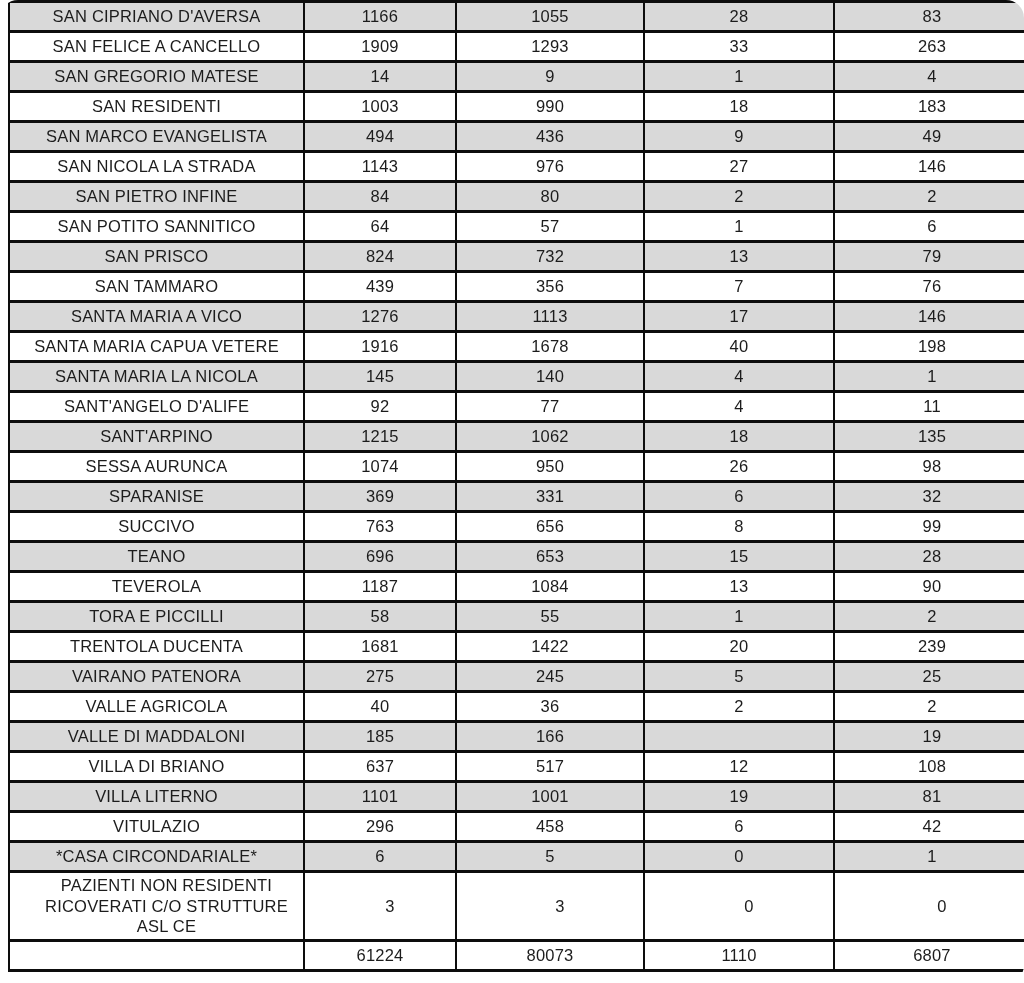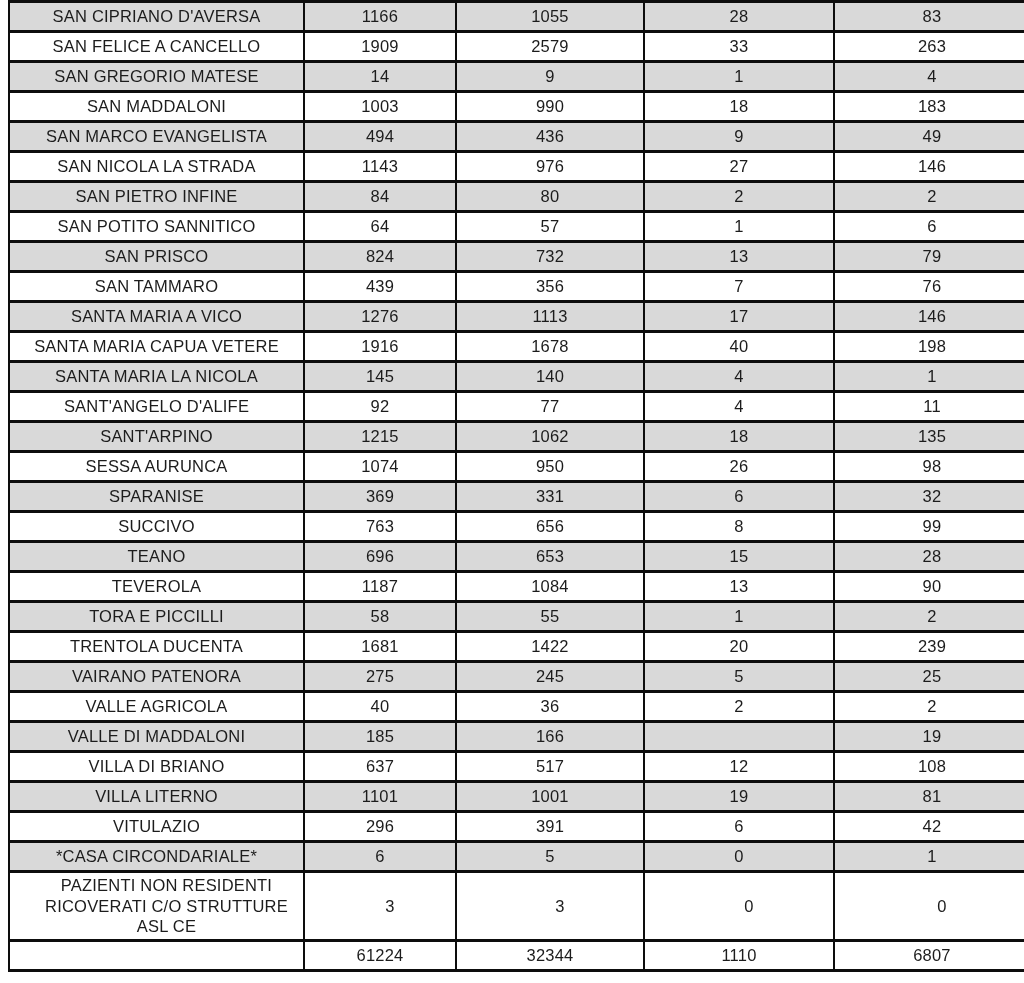--- a/index.html
+++ b/index.html
@@ -7,20 +7,21 @@
     padding: 0;
     background: #ffffff;
     font-family: "Liberation Sans", sans-serif;
   }
   .page {
     position: relative;
     width: 1024px;
     height: 983px;
     overflow: hidden;
     background: #ffffff;
+    border-radius: 18px;
   }
   table.data-table {
     position: absolute;
     left: 8px;
     top: 0;
     border-collapse: collapse;
     table-layout: fixed;
     width: 1021px;
   }
   table.data-table td {
@@ -58,33 +59,33 @@
         <tr class="shaded">
           <td>SAN CIPRIANO D'AVERSA</td>
           <td>1166</td>
           <td>1055</td>
           <td>28</td>
           <td>83</td>
         </tr>
         <tr class="plain">
           <td>SAN FELICE A CANCELLO</td>
           <td>1909</td>
-          <td>2579</td>
+          <td>1293</td>
           <td>33</td>
           <td>263</td>
         </tr>
         <tr class="shaded">
           <td>SAN GREGORIO MATESE</td>
           <td>14</td>
           <td>9</td>
           <td>1</td>
           <td>4</td>
         </tr>
         <tr class="plain">
-          <td>SAN MADDALONI</td>
+          <td>SAN RESIDENTI</td>
           <td>1003</td>
           <td>990</td>
           <td>18</td>
           <td>183</td>
         </tr>
         <tr class="shaded">
           <td>SAN MARCO EVANGELISTA</td>
           <td>494</td>
           <td>436</td>
           <td>9</td>
@@ -240,40 +241,40 @@
         <tr class="shaded">
           <td>VILLA LITERNO</td>
           <td>1101</td>
           <td>1001</td>
           <td>19</td>
           <td>81</td>
         </tr>
         <tr class="plain">
           <td>VITULAZIO</td>
           <td>296</td>
-          <td>391</td>
+          <td>458</td>
           <td>6</td>
           <td>42</td>
         </tr>
         <tr class="shaded">
           <td>*CASA CIRCONDARIALE*</td>
           <td>6</td>
           <td>5</td>
           <td>0</td>
           <td>1</td>
         </tr>
         <tr class="plain tall">
           <td>PAZIENTI NON RESIDENTI RICOVERATI C/O STRUTTURE ASL CE</td>
           <td>3</td>
           <td>3</td>
           <td>0</td>
           <td>0</td>
         </tr>
         <tr class="plain totals">
           <td></td>
           <td>61224</td>
-          <td>32344</td>
+          <td>80073</td>
           <td>1110</td>
           <td>6807</td>
         </tr>
       </tbody>
   </table>
 </div>
 
 </body></html>

